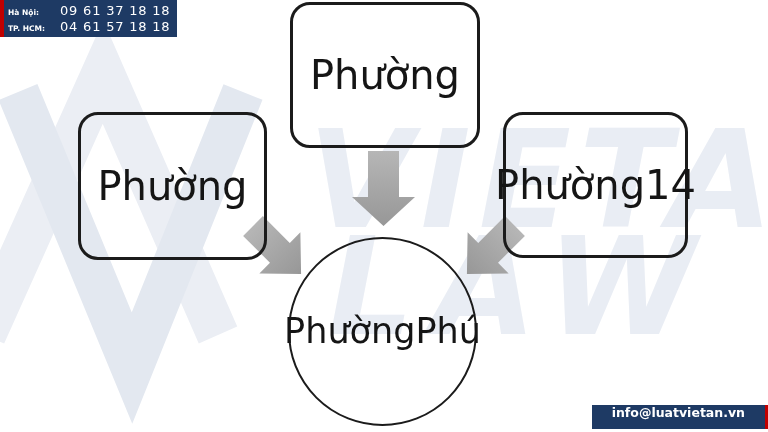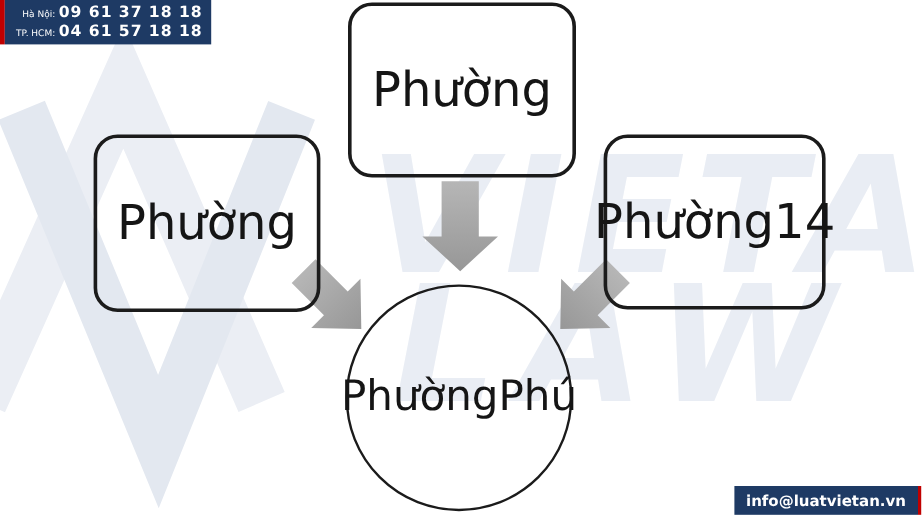--- a/index.html
+++ b/index.html
@@ -33,31 +33,31 @@
     position:absolute;left:0;top:0;z-index:4;display:flex;align-items:stretch;
     height:37px;
   }
   .badge-top .red-strip{width:4px;background:#c00000;}
   .badge-top .navy{
     background:#1e3a64;color:#ffffff;display:flex;flex-direction:column;justify-content:center;
     padding:2px 7px 2px 4px;gap:0px;
   }
   .badge-top .row{display:flex;align-items:baseline;height:16px;}
   .badge-top .lbl{
-    width:38px;text-align:right;font-size:7.5px;font-weight:normal;margin-right:3px;white-space:nowrap;
+    width:38px;text-align:left;font-size:7.5px;font-weight:bold;margin-right:14px;white-space:nowrap;
   }
   .badge-top .num{
-    font-size:13px;font-weight:bold;letter-spacing:0.8px;white-space:nowrap;
+    font-size:13px;font-weight:normal;letter-spacing:0.8px;white-space:nowrap;
   }
   .badge-bottom{
     position:absolute;right:0;top:405px;z-index:4;display:flex;align-items:stretch;height:24px;
   }
   .badge-bottom .navy{
-    background:#1e3a64;color:#ffffff;display:flex;align-items:center;justify-content:center;
-    padding:0 10px;font-size:12.5px;font-weight:bold;white-space:nowrap;
+    background:#1e3a64;color:#ffffff;display:flex;align-items:flex-start;justify-content:center;
+    padding:0 20px;font-size:12.5px;font-weight:bold;white-space:nowrap;
   }
   .badge-bottom .red-strip{width:3px;background:#c00000;}
 </style>
 </head>
 <body>
 
 <div class="canvas">
 
   <svg class="wm-layer" viewBox="0 0 768 432" aria-hidden="true">
     <path d="M -15 335 L 103 72 L 218 335" fill="none" stroke="#ebeef4" stroke-width="42"></path>

